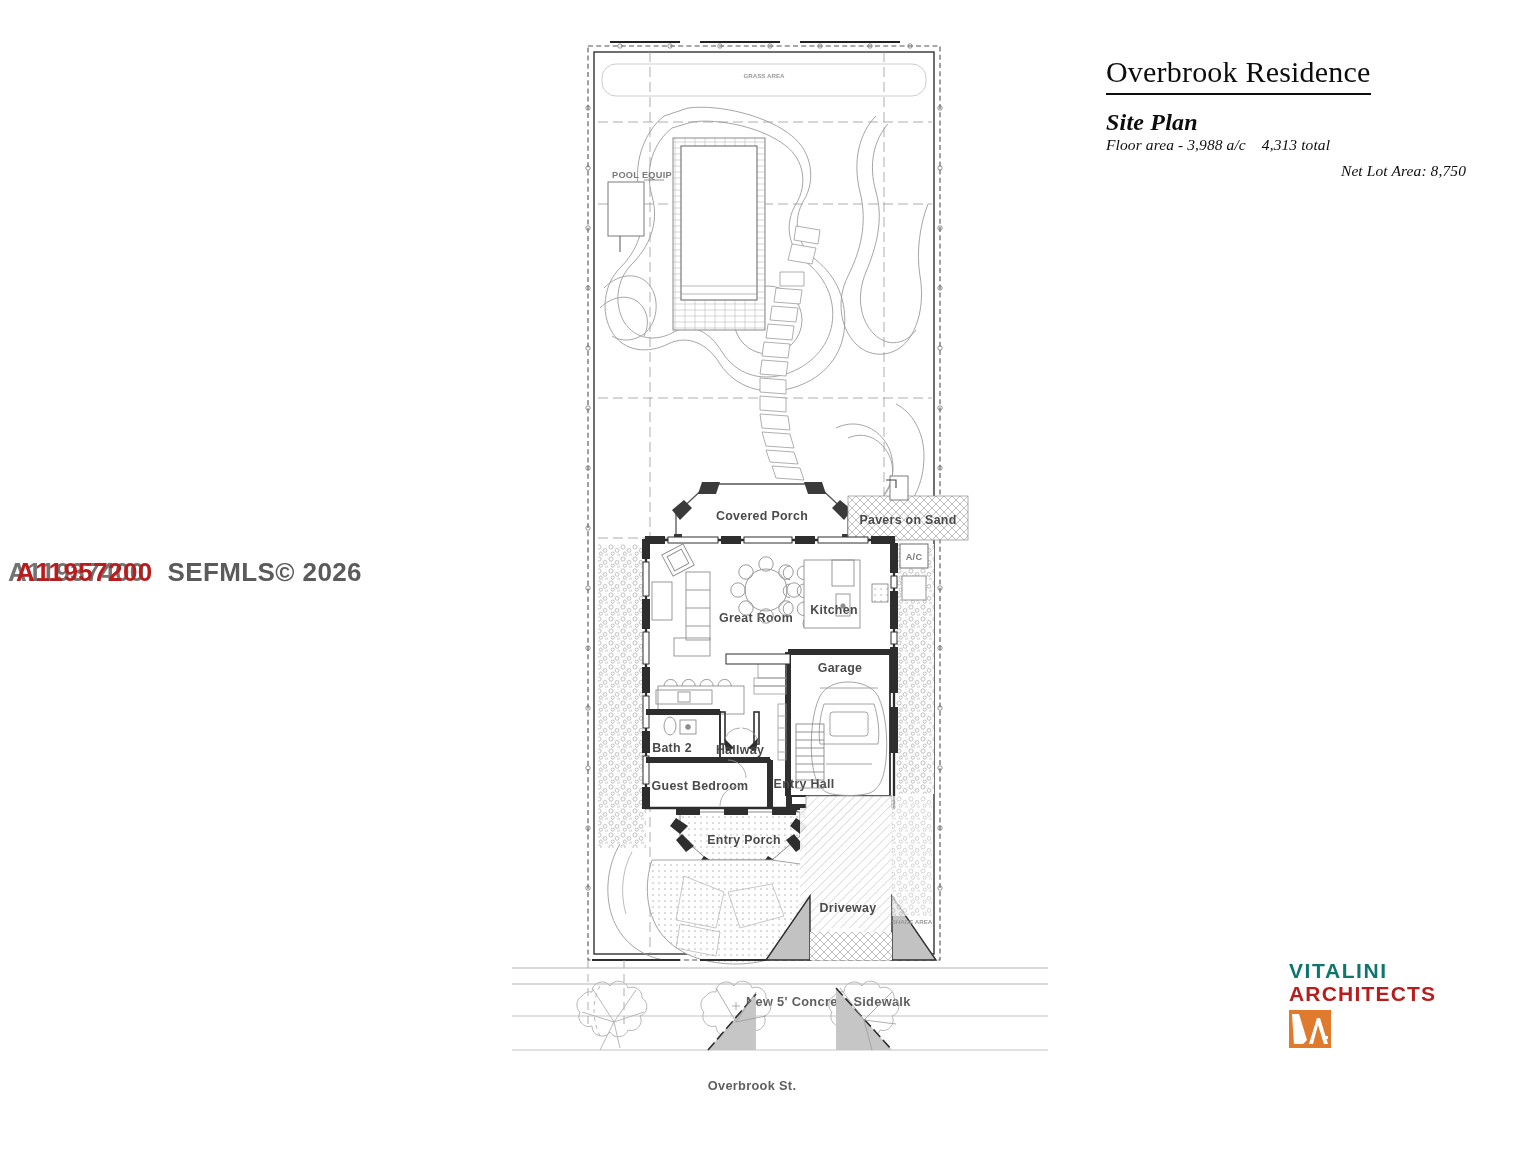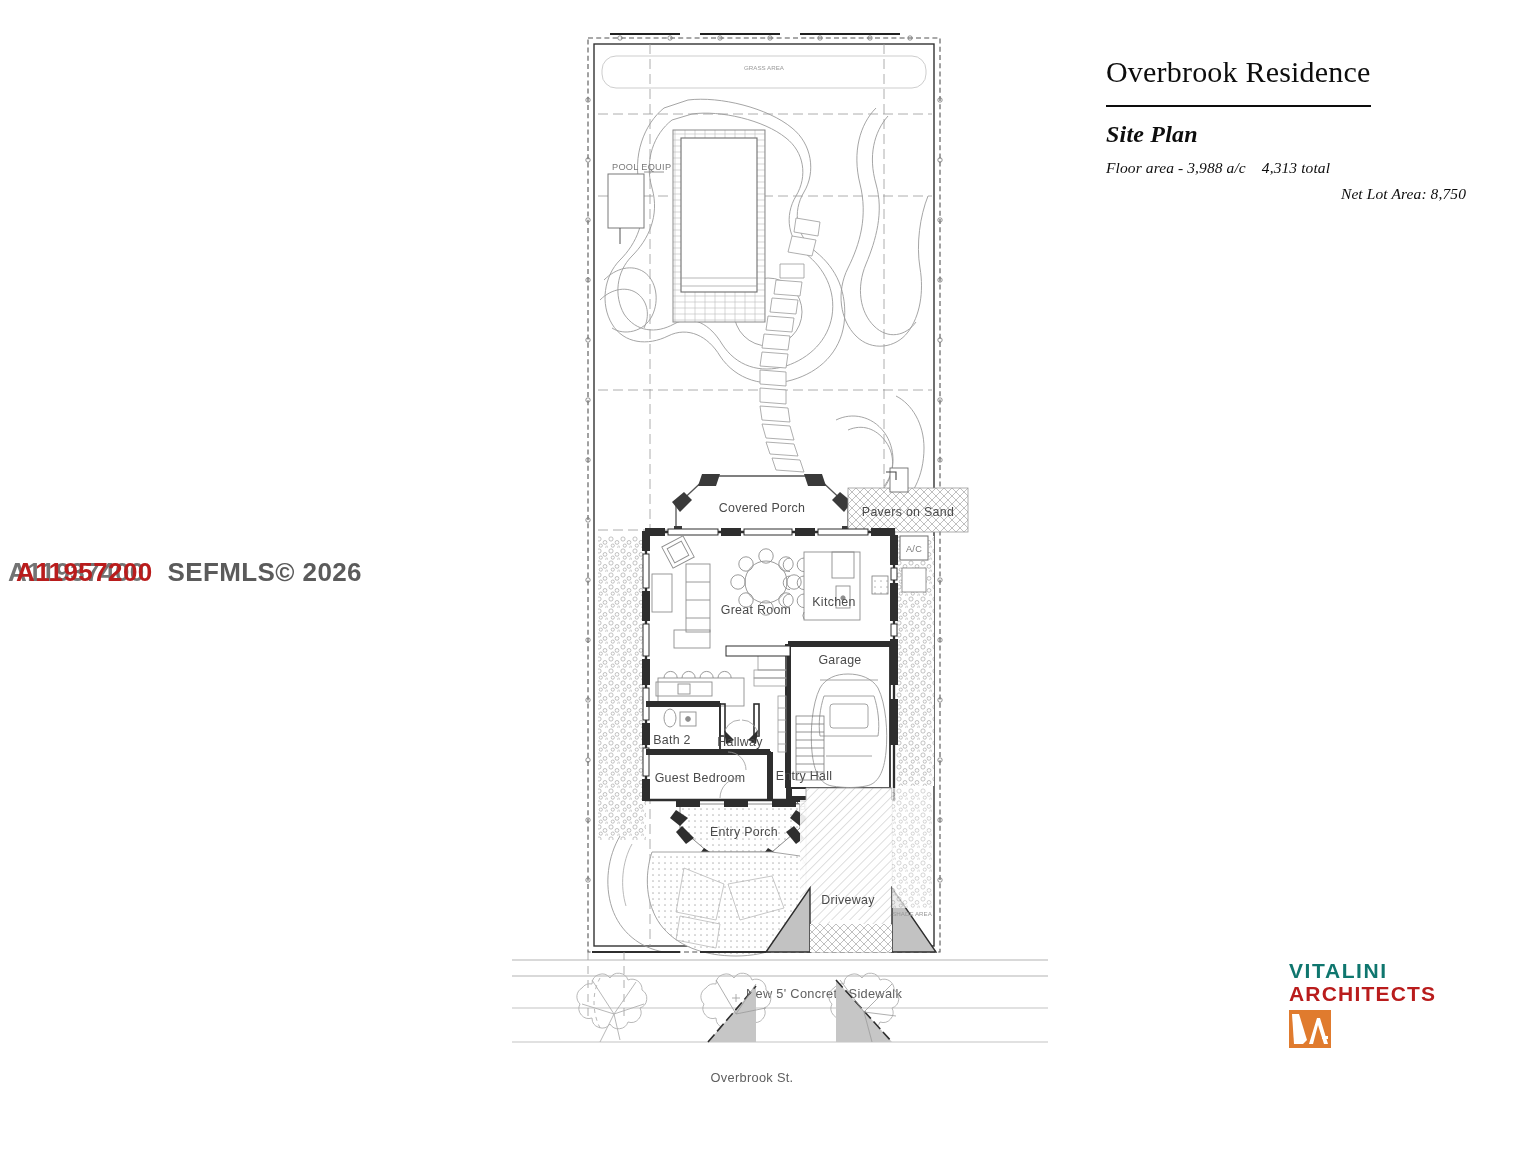--- a/index.html
+++ b/index.html
@@ -14,28 +14,28 @@
   
   #title-block{
     position:absolute;left:1106px;top:55px;width:360px;
     font-family:"Liberation Serif", serif;
     color:#0d0d0d;
   }
   #project-title{
     font-size:30px;line-height:34px;font-weight:400;
     letter-spacing:.2px;white-space:nowrap;
     border-bottom:2.4px solid #0d0d0d;
-    padding-bottom:16px;display:inline-block;
+    padding-bottom:4px;display:inline-block;
   }
   #sheet-subtitle{
     font-size:24px;font-style:italic;font-weight:600;
     margin-top:14px;letter-spacing:.2px;
   }
   .meta-line{
-    font-size:15.5px;font-style:italic;margin-top:11px;
+    font-size:15.5px;font-style:italic;
     letter-spacing:.1px;white-space:nowrap;
   }
   .meta-line.second{margin-top:8px;text-align:right;}
   .meta-gap{display:inline-block;width:16px;}
 
   
   #mls-watermark{
     position:absolute;left:8px;top:557px;
     font-size:26px;font-weight:600;letter-spacing:.4px;
     color:#5b5b5b;white-space:nowrap;
@@ -56,22 +56,22 @@
     font-size:21px;font-weight:700;letter-spacing:1.2px;
     color:#b91c1c;line-height:23px;
   }
   #logo-mark{
     margin-top:5px;width:42px;height:38px;background:#e07b2e;
     position:relative;overflow:hidden;
   }
 
   
   #site-plan-drawing{
-    position:absolute;left:500px;top:20px;
-    width:560px;height:1070px;
+    position:absolute;left:500px;top:28px;
+    width:560px;height:1070px;font-weight:bold;
   }
   #site-plan-drawing svg{display:block;}
 
   .lbl{
     font-family:"Liberation Sans", sans-serif;
     fill:#4a4a4a;font-size:6.2px;letter-spacing:.15px;
   }
   .lbl-sm{font-size:4.6px;fill:#7a7a7a;}
   .lbl-xs{font-size:3.1px;fill:#9a9a9a;}
   .lbl-street{font-size:6.4px;fill:#606060;}

